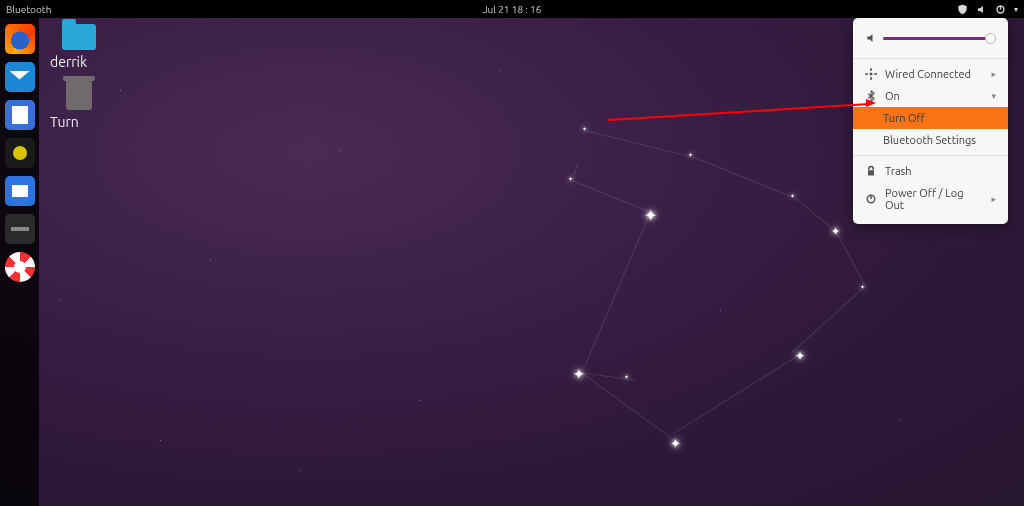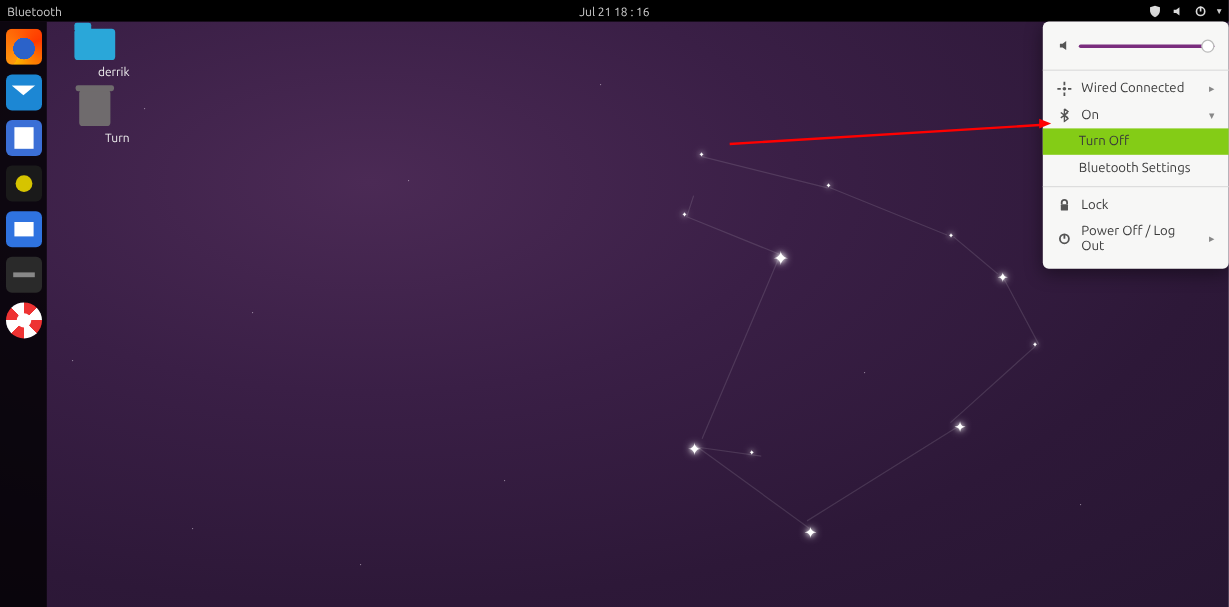--- a/index.html
+++ b/index.html
@@ -36,41 +36,41 @@
   .disk::after{content:"";display:block;width:14px;height:14px;margin:8px auto;border-radius:50%;background:#d6c400;}
   .note { background:#2f73e0;}
   .note::after{content:"";display:block;width:16px;height:12px;margin:9px auto;background:#fff;}
   .progress { background:#2a2a2a;}
   .progress::after{content:"";display:block;width:18px;height:4px;margin:13px auto;background:#888;}
   .help { background: radial-gradient(circle,#fff 0 40%, transparent 41%); position:relative;}
   .help::before{content:"";position:absolute;inset:0;border-radius:50%;background:conic-gradient(#e33 0 45deg,#fff 45deg 90deg,#e33 90deg 135deg,#fff 135deg 180deg,#e33 180deg 225deg,#fff 225deg 270deg,#e33 270deg 315deg,#fff 315deg 360deg);}
   .help::after{content:"";position:absolute;inset:9px;border-radius:50%;background:#fff;}
   
   .desktop-icons { position:absolute; top:24px; left:50px; z-index:2; }
-  .dicon { width:58px; text-align:right; font-size:10px; color:#eee; margin-bottom:10px;}
+  .dicon { width:58px; text-align:left; font-size:14px; color:#eee; margin-bottom:10px;}
   .folder { width:34px; height:26px; margin:0 auto 4px; border-radius:3px; background:#2aa7d9; position:relative;}
   .folder::before{content:"";position:absolute;top:-5px;left:0;width:14px;height:6px;border-radius:2px 2px 0 0;background:#2aa7d9;}
   .trashcan { width:26px; height:30px; margin:0 auto 4px; background:#6f6b6d; border-radius:3px; position:relative;}
   .trashcan::before{content:"";position:absolute;top:-4px;left:-3px;right:-3px;height:5px;background:#6f6b6d;border-radius:2px;}
   
   .star {
     position:absolute; color:#fff; text-shadow:0 0 4px #fff,0 0 8px #fff;
     font-size:10px; user-select:none; z-index:1;
   }
   .stline {position:absolute; background:rgba(255,255,255,0.12); height:1px; transform-origin:0 0; z-index:0;}
   
   .menu {
-    position:absolute; top:18px; right:0; width:155px;
+    position:absolute; top:18px; right:16px; width:155px;
     background:#f7f7f6; color:#3a3a3a; font-size:11px;
     border-radius:5px; box-shadow:0 4px 14px rgba(0,0,0,0.4);
     z-index:20; padding:8px 0;margin-left:11px;
   }
   .menu-row { display:flex; align-items:center; padding:5px 12px; gap:8px; cursor:default;}
   .menu-sub { padding-left:30px; }
-  .menu-row.highlight { background:#84cc16; }
+  .menu-row.highlight { background:#f97316; }
   .menu-sep { height:1px; background:#ddd; margin:4px 0;}
   .menu .arrow { margin-left:auto; font-size:9px; color:#888;}
   .menu svg {width:12px;height:12px;flex-shrink:0; fill:#555;}
   .slider { display:flex; align-items:center; padding:6px 12px 10px 12px; gap:6px;}
   .slider-track { flex:1; height:3px; background:#7a2d7e; border-radius:2px; position:relative;}
   .slider-thumb { position:absolute; right:0; top:-4px; width:11px; height:11px; border-radius:50%; background:#fff; border:1px solid #bbb;}
   
   .arrow-line {
     position:absolute; height:1.5px; background:#f00; z-index:25;
     transform-origin:0 0;
@@ -189,21 +189,21 @@
   </div>
   <div class="menu-row menu-sub">
     <span>Bluetooth Settings</span>
   </div>
   <div class="menu-sep"></div>
   <div class="menu-row">
     <svg viewBox="0 0 16 16">
         <rect x="4" y="7" width="8" height="7" rx="1"></rect>
         <path d="M5 7V5a3 3 0 016 0v2" fill="none" stroke="#555" stroke-width="2"></path>
       </svg>
-    <span>Lock</span>
+    <span>Trash</span>
   </div>
   <div class="menu-row">
     <svg viewBox="0 0 16 16">
         <circle cx="8" cy="8" r="5" fill="none" stroke="#555" stroke-width="2"></circle>
         <path d="M8 3v5" stroke="#555" stroke-width="2"></path>
       </svg>
     <span>Power Off / Log Out</span>
     <span class="arrow">▸</span>
   </div>
 </div>

